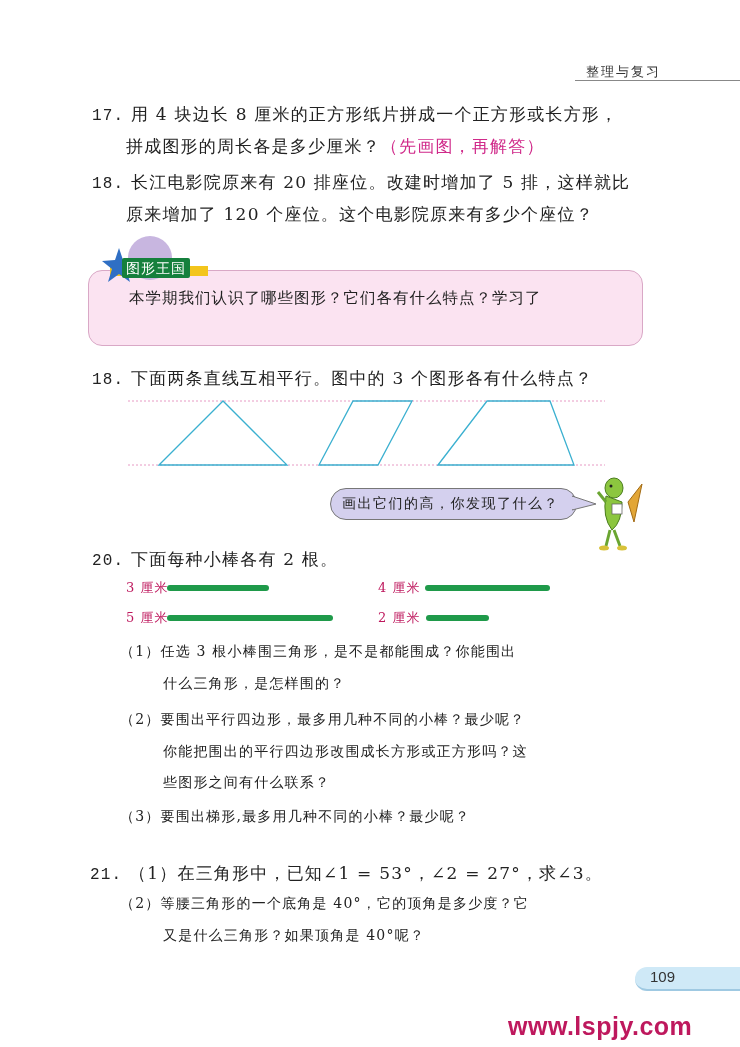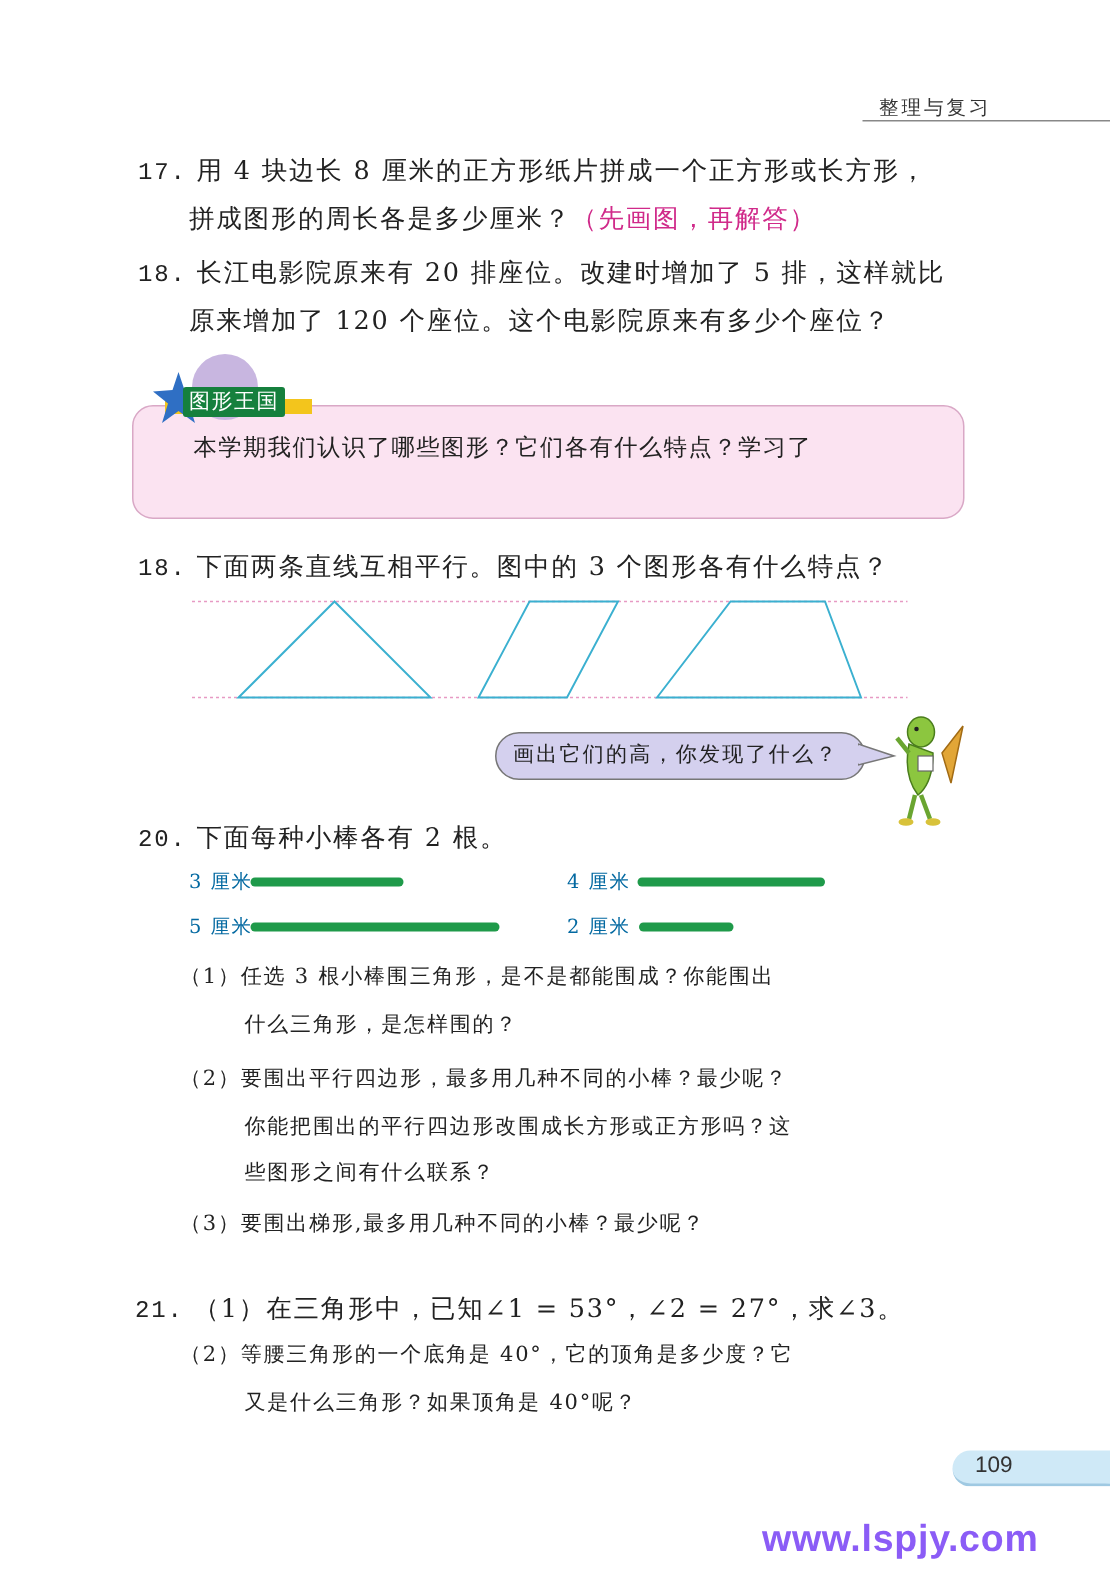--- a/index.html
+++ b/index.html
@@ -14,26 +14,26 @@
   .box { left:88px; top:270px; width:553px; height:74px; background:#fbe3f1; border:1px solid #d9a8c6; border-radius:14px; }
   .box-text { left:96px; top:284px; width:540px; font-size:15.5px; line-height:29px; letter-spacing:1px; }
   .badge-wrap { left:102px; top:236px; width:110px; height:52px; }
   .badge-circle { left:26px; top:0px; width:44px; height:44px; border-radius:50%; background:#c8b6e0; }
   .badge-yellow { left:8px; top:30px; width:98px; height:10px; background:#f3c51c; }
   .badge-label { left:20px; top:22px; height:20px; padding:0 4px; background:#15803d; color:#fff;
                  font-family:"DejaVu Sans", sans-serif; font-weight:normal; font-size:14px; line-height:20px; letter-spacing:1px; border-radius:2px; }
   .badge-star { left:0px; top:12px; }
   .bubble { left:330px; top:488px; width:245px; height:30px; background:#d4d0ee; border:1px solid #777; border-radius:16px; }
   .bubble-text { left:342px; top:492px; font-size:14px; letter-spacing:1.5px; line-height:22px; }
-  .stick-label { font-size:13px; color:#0369a1; letter-spacing:1px; }
+  .stick-label { font-size:13px; color:#be185d; letter-spacing:1px; }
   .stick { height:6px; background:#1f9a4a; border-radius:3px; }
   .sub { font-size:14px; line-height:31px; letter-spacing:1.2px; white-space:nowrap; }
   .pagenum-box { left:635px; top:967px; width:105px; height:22px; background:#cfe9f7; border-radius:12px 0 0 12px; border-bottom:2px solid #9fc9e2; }
   .pagenum { left:650px; top:968px; font-family:"Liberation Sans", sans-serif; font-size:15px; color:#333; }
-  .watermark { left:508px; top:1012px; font-family:"Liberation Sans", sans-serif; font-weight:bold; font-size:25px; color:#8b5cf6; letter-spacing:0.5px; }
+  .watermark { left:508px; top:1012px; font-family:"Liberation Sans", sans-serif; font-weight:bold; font-size:25px; color:#be185d; letter-spacing:0.5px; }
 </style>
 </head>
 <body>
 
 <div class="abs header-title">整理与复习</div>
 <div class="abs header-rule"></div>
 
 <div class="abs q" style="left:92px;top:98px;">
   <span class="qnum">17.</span>
   <span>用 4 块边长 8 厘米的正方形纸片拼成一个正方形或长方形，</span>

